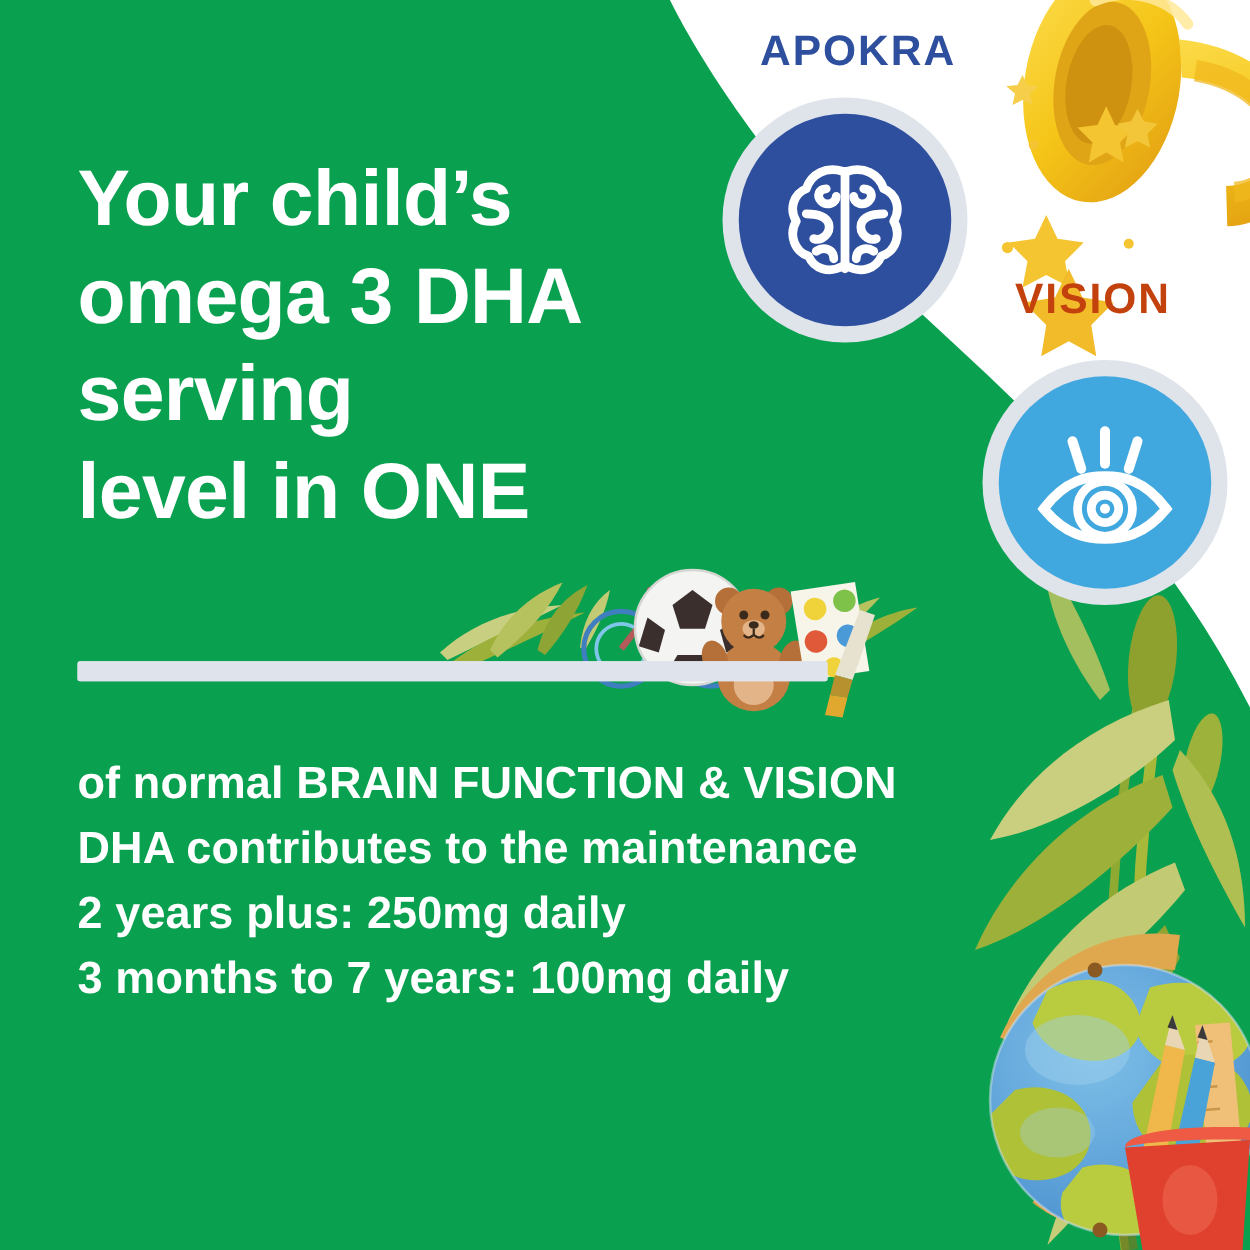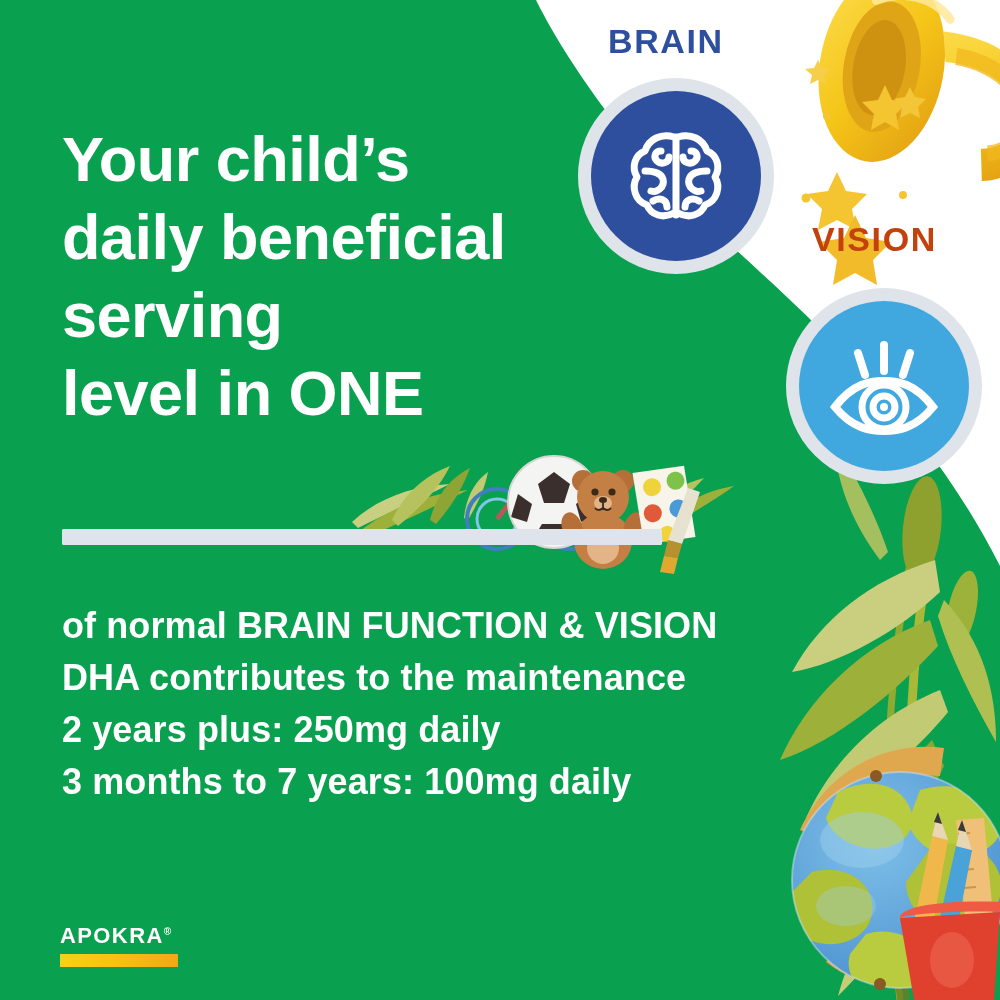--- a/index.html
+++ b/index.html
@@ -298,33 +298,33 @@
       <path d="M962,820 L966,832 L958,830 Z" fill="#3a3a3a"></path>
 
       <path d="M900,918 L1000,912 L994,1000 L914,1000 Z" fill="#e0412e"></path>
       <path d="M900,918 C900,906 946,900 1000,902 L1000,912 C946,910 900,916 900,918 Z" fill="#ef5a44"></path>
       <ellipse cx="952" cy="960" rx="22" ry="28" fill="#ef6a52" opacity="0.55"></ellipse>
     </g>
   </svg>
 
   <h1 class="headline">
     <span class="ln">Your child’s</span>
-    <span class="ln">daily beneficial</span>
+    <span class="ln">omega 3 DHA</span>
     <span class="ln">serving</span>
     <span class="ln">level in ONE</span>
   </h1>
 
   <div class="body-copy">
     <span class="bl">of normal BRAIN FUNCTION &amp; VISION</span>
     <span class="bl">DHA contributes to the maintenance</span>
     <span class="bl">2 years plus: 250mg daily</span>
     <span class="bl">3 months to 7 years: 100mg daily</span>
   </div>
 
-  <div class="badge-label" id="label-brain">BRAIN</div>
+  <div class="badge-label" id="label-brain">APOKRA</div>
   <div class="badge" id="badge-brain">
     <div class="ring"></div>
     <div class="disc">
       <svg width="110" height="110" viewBox="0 0 110 110">
         <g fill="none" stroke="#ffffff" stroke-width="7" stroke-linecap="round" stroke-linejoin="round">
 
           <path d="M53,16 C40,12 28,18 24,30 C14,34 10,46 16,56 C10,66 14,80 26,84 C30,94 42,98 53,92"></path>
 
           <path d="M57,16 C70,12 82,18 86,30 C96,34 100,46 94,56 C100,66 96,80 84,84 C80,94 68,98 57,92"></path>
 
@@ -358,18 +358,14 @@
           <circle cx="59" cy="76" r="22" stroke-width="7"></circle>
           <circle cx="59" cy="76" r="11" stroke-width="7"></circle>
         </g>
         <circle cx="59" cy="76" r="4" fill="#ffffff"></circle>
       </svg>
     </div>
   </div>
 
   <div class="divider"></div>
 
-  <div id="logo">
-    <span class="word"><span>APOKRA</span><span class="reg">®</span></span>
-    <span class="bar"></span>
-  </div>
 
 </div>
 
 </body></html>

